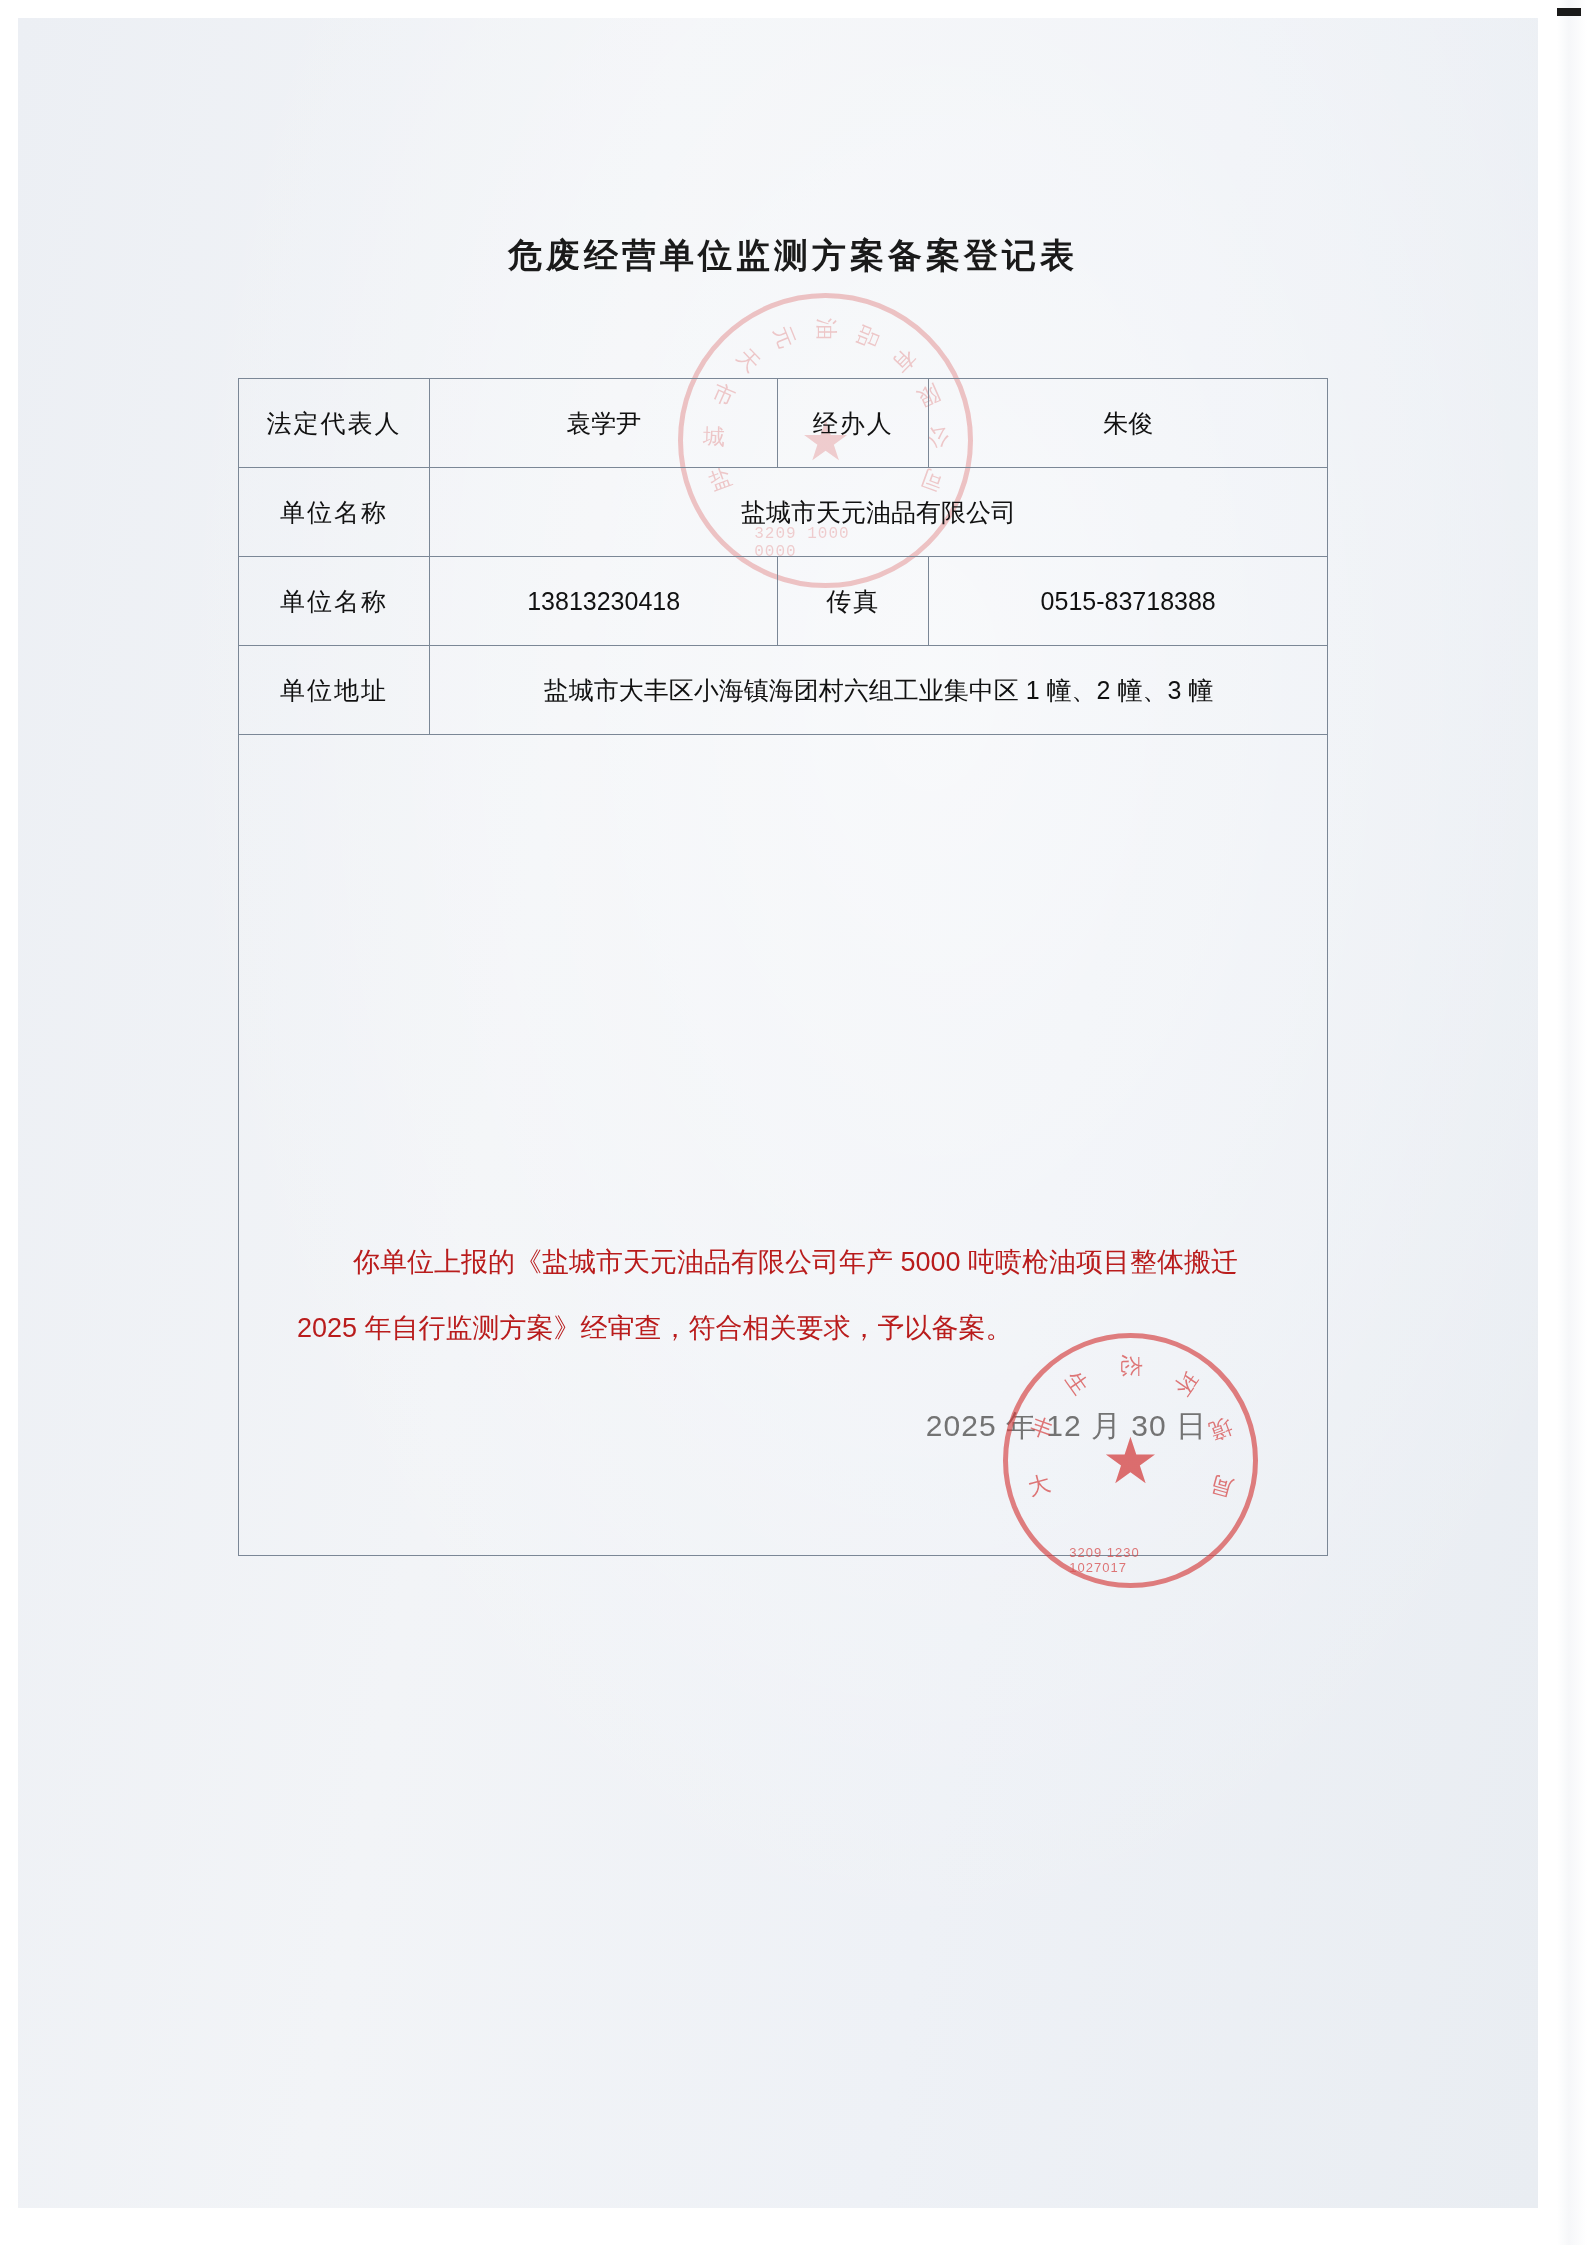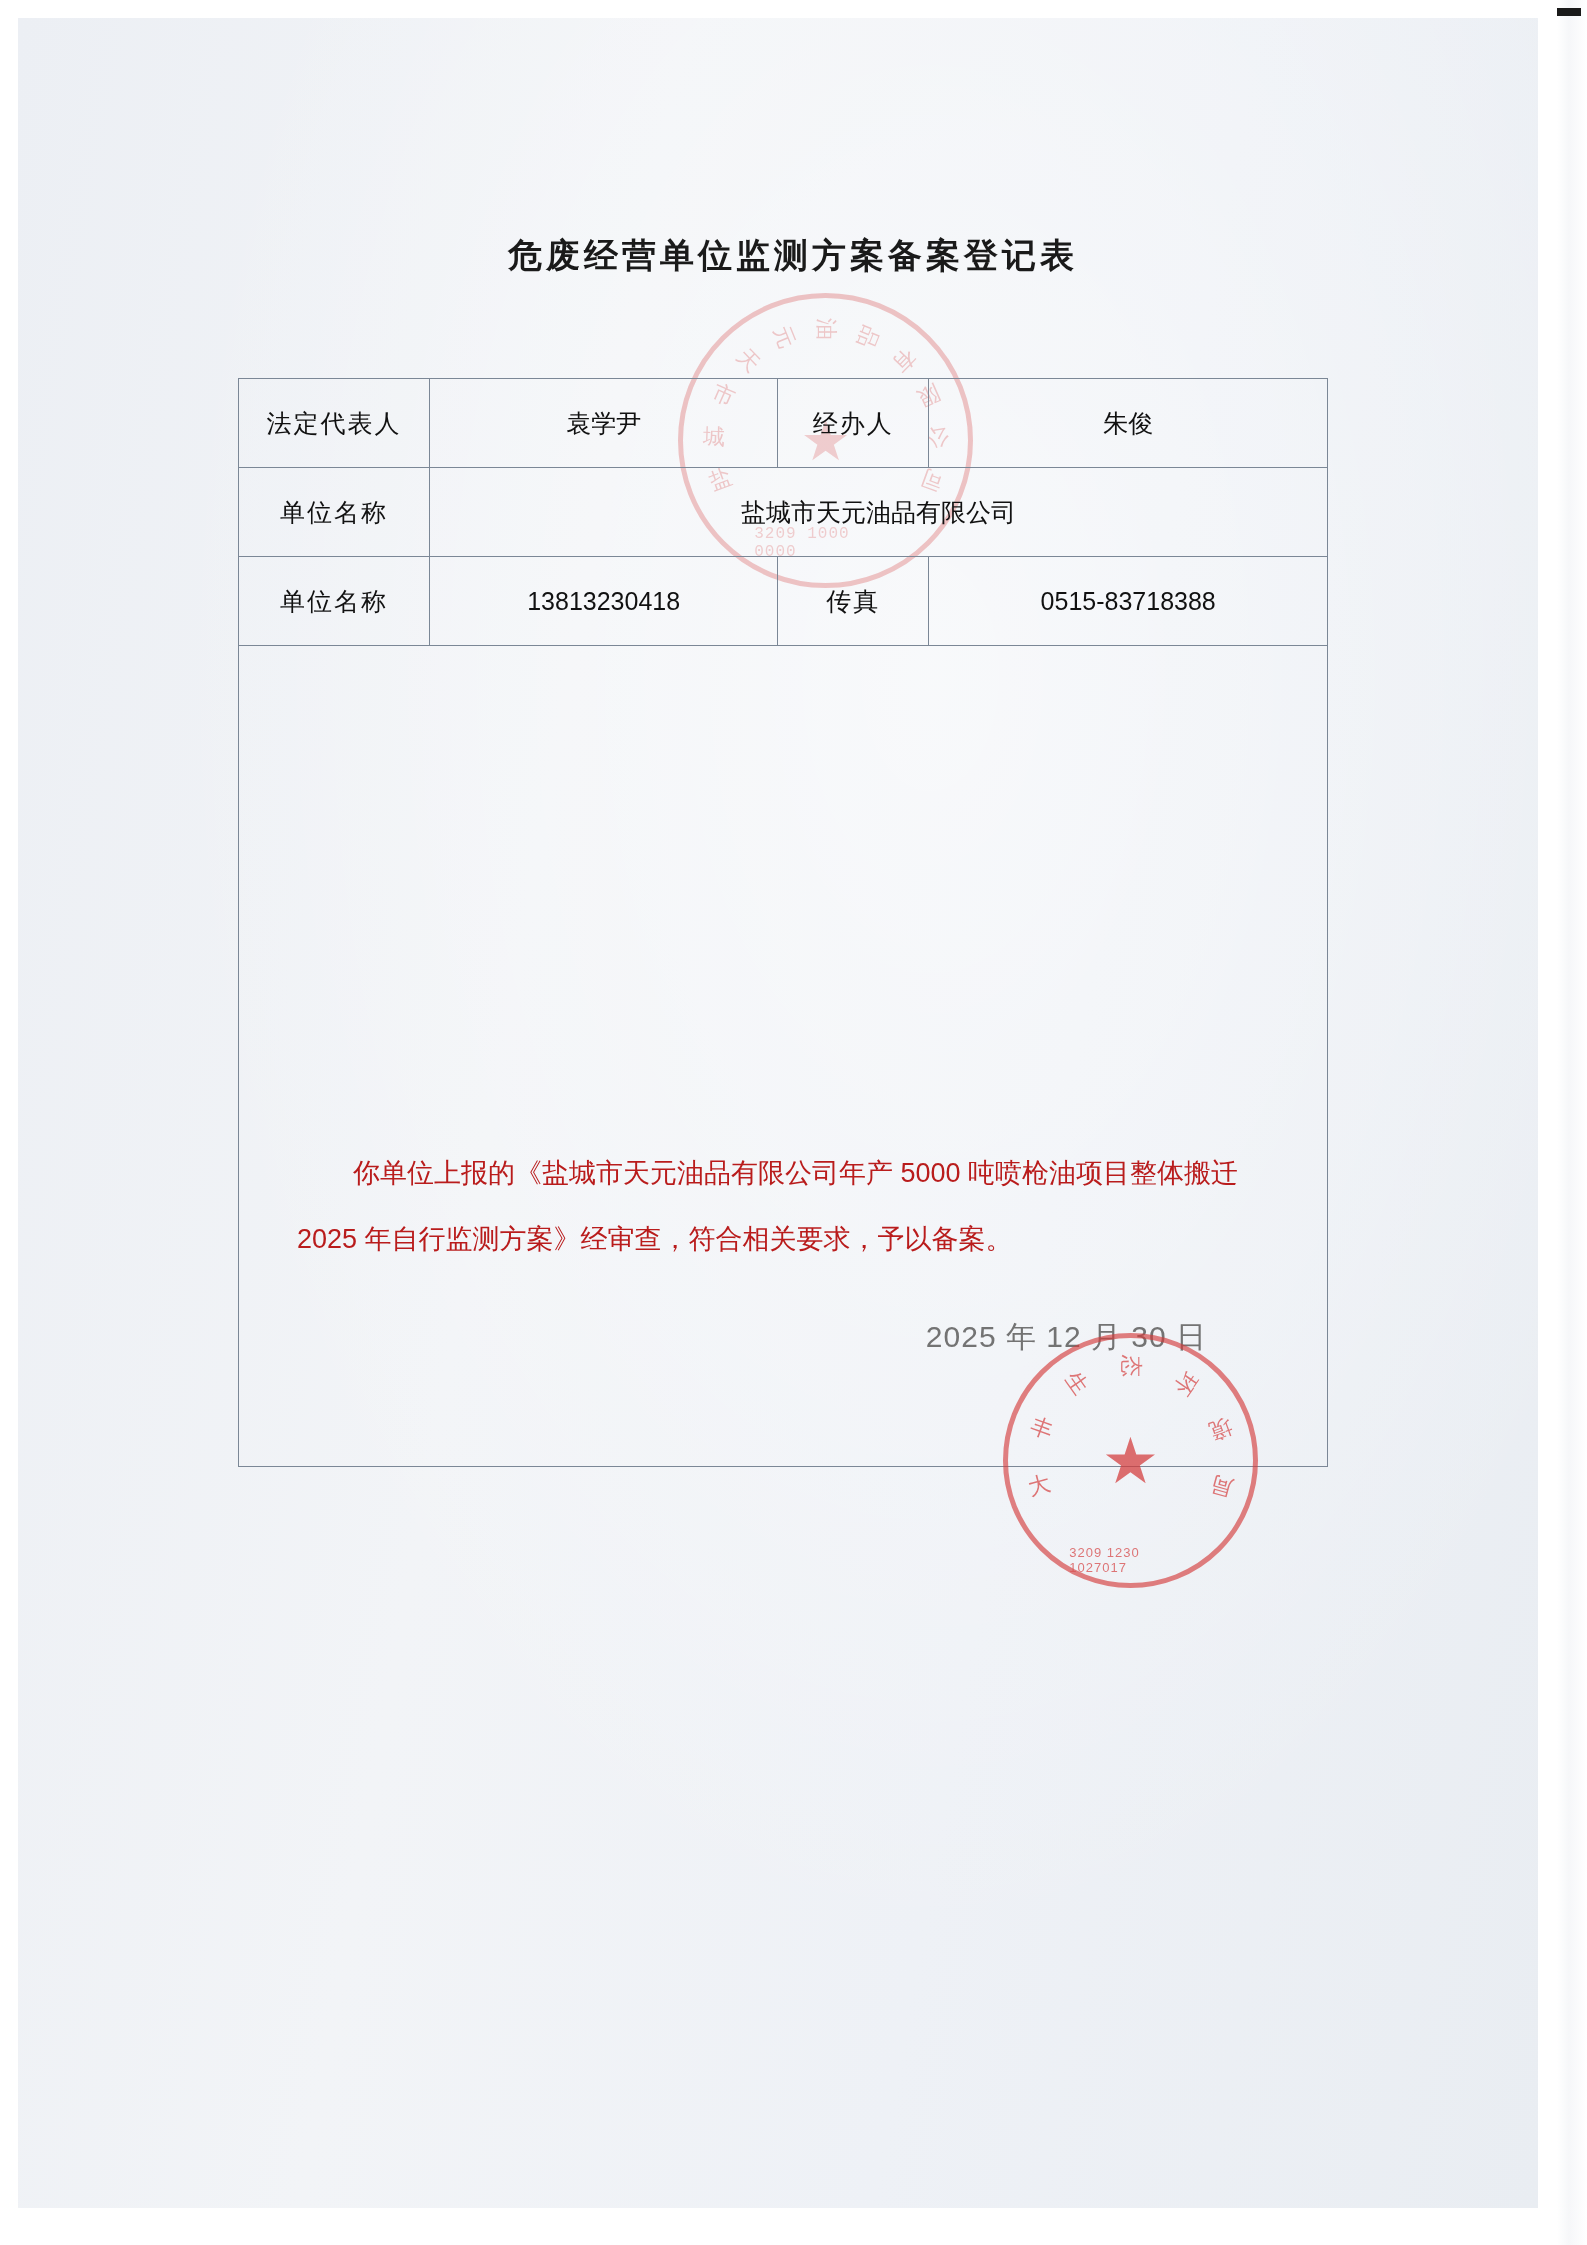--- a/index.html
+++ b/index.html
@@ -240,20 +240,24 @@
         <td class="label-cell">单位名称</td>
         <td class="value-cell" colspan="3">盐城市天元油品有限公司</td>
       </tr>
       <tr>
         <td class="label-cell">单位名称</td>
         <td class="value-cell">13813230418</td>
         <td class="label-cell label-cell-mid">传真</td>
         <td class="value-cell">0515-83718388</td>
       </tr>
       <tr>
+        <td class="label-cell">单位地址</td>
+        <td class="value-cell addr-cell" colspan="3">盐城市大丰区小海镇海团村六组工业集中区 1 幢、2 幢、3 幢</td>
+      </tr>
+      <tr>
         <td class="body-cell" colspan="4">
           <div class="body-text">
             <span class="indent">你单位上报的《盐城市天元油品有限公司年产 5000 吨喷枪油项目整体搬迁</span>
             <span>2025 年自行监测方案》经审查，符合相关要求，予以备案。</span>
           </div>
           <div class="date-line">2025 年 12 月 30 日</div>
         </td>
       </tr>
     </tbody>
   </table>

